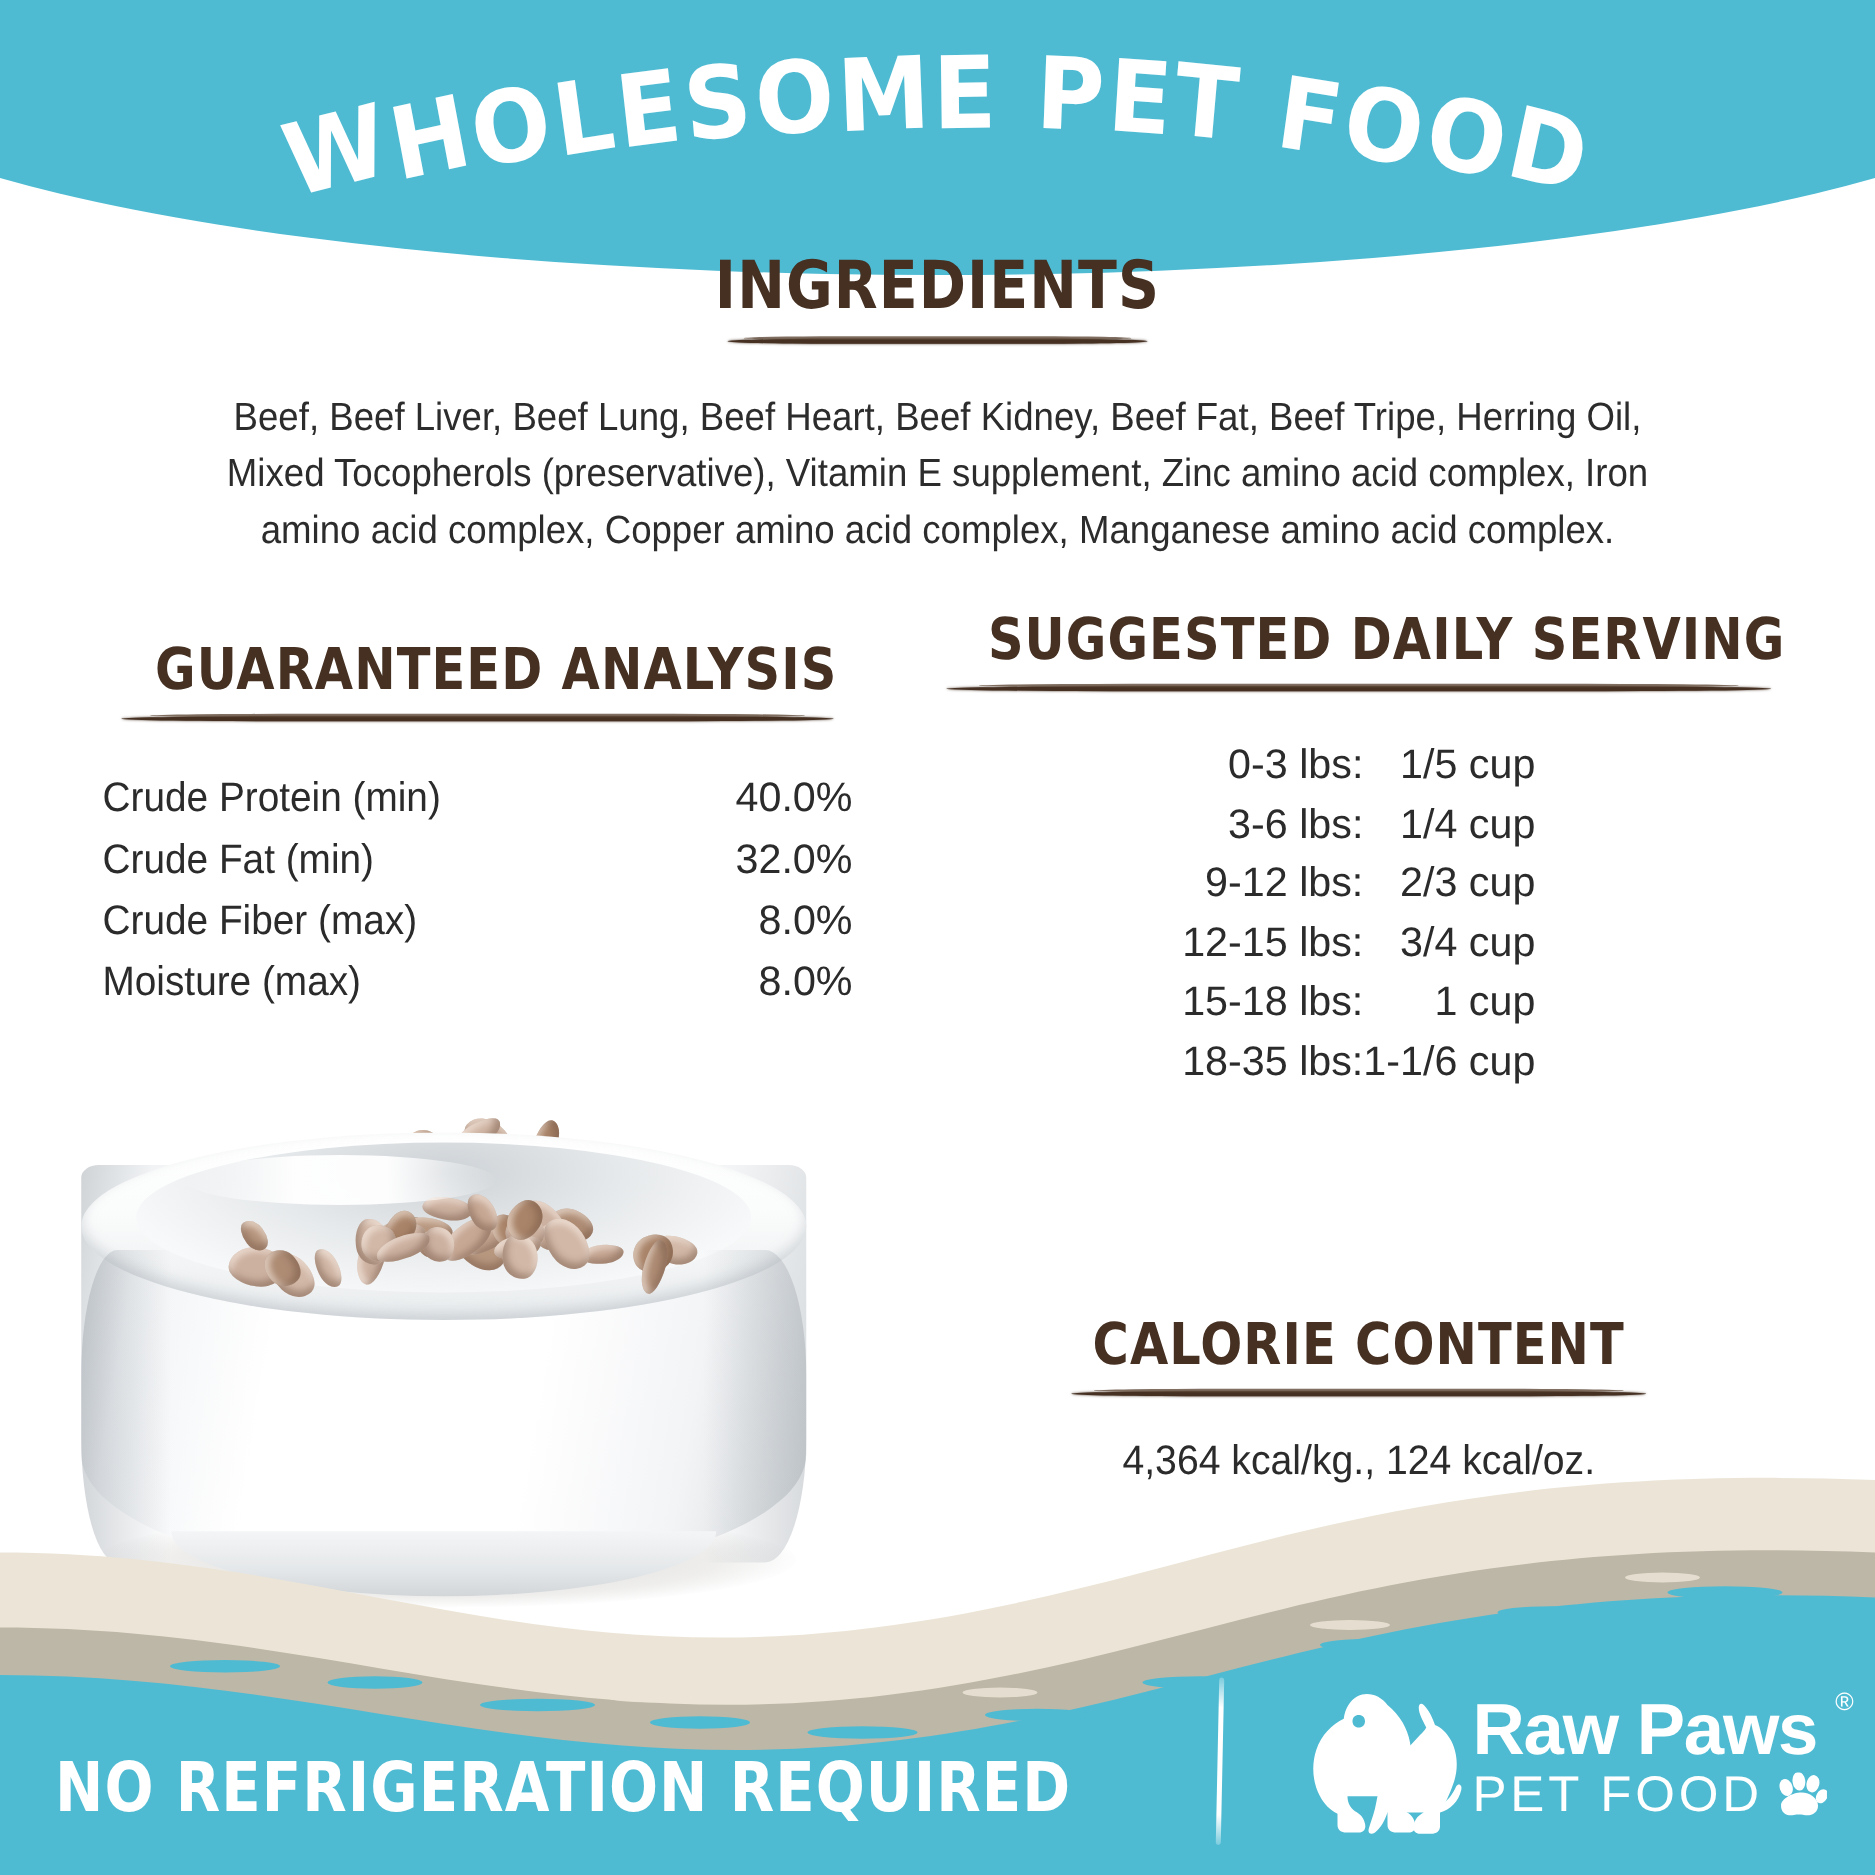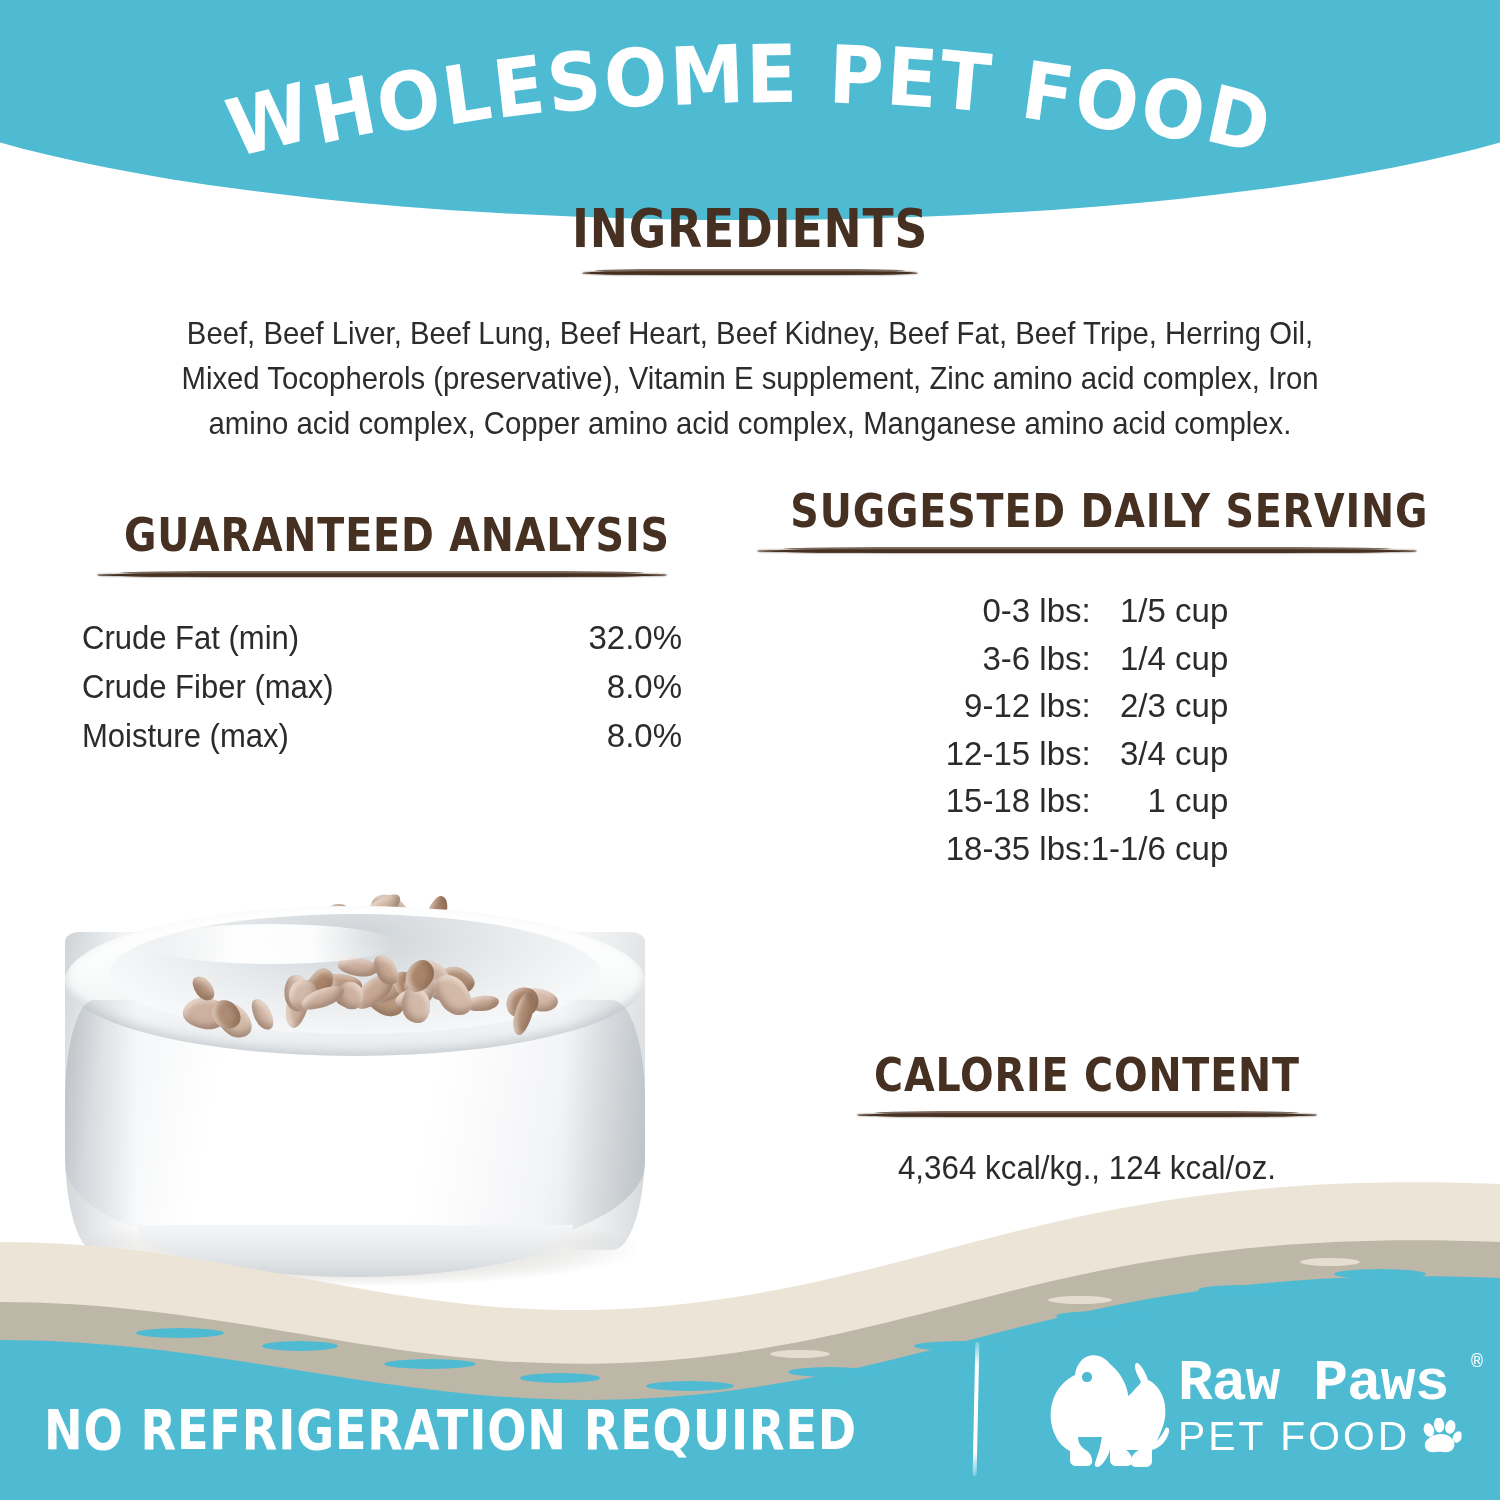--- a/index.html
+++ b/index.html
@@ -207,21 +207,21 @@
     background:linear-gradient(180deg, rgba(255,255,255,.25) 0%, #ffffff 18%, #ffffff 82%, rgba(255,255,255,.25) 100%);
     border-radius:3px;
     transform:rotate(1.2deg);
   }
   .logo{
     position:absolute; left:1040px; top:1352px; width:420px; height:126px;
   }
   .logo-mark{ position:absolute; left:0; top:0; width:132px; height:118px; }
   .logo-text{ position:absolute; left:138px; top:2px; width:282px; }
   .logo-brand{
-    color:#ffffff; font-family:Liberation Mono, monospace;
+    color:#ffffff; font-family:Liberation Sans, sans-serif;
     font-weight:bold; font-size:58px; line-height:60px;
     letter-spacing:-1px; white-space:nowrap; position:relative;
   }
   .logo-reg{
     position:absolute; top:-2px; right:-22px;
     font-size:20px; font-weight:normal; line-height:20px;
   }
   .logo-sub{
     color:#ffffff; font-family:"Liberation Sans", sans-serif;
     font-weight:normal; font-size:40px; line-height:44px;
@@ -246,20 +246,24 @@
   <p class="ing-body">Beef, Beef Liver, Beef Lung, Beef Heart, Beef Kidney, Beef Fat, Beef Tripe, Herring Oil, Mixed Tocopherols (preservative), Vitamin E supplement, Zinc amino acid complex, Iron amino acid complex, Copper amino acid complex, Manganese amino acid complex.</p>
 </section>
 
 <section class="ga-block">
   <div class="sec-head ga-title">GUARANTEED ANALYSIS</div>
   <div class="ga-rule-wrap">
     <div class="brush-rule"></div>
   </div>
   <table class="ga-table">
     <tbody id="ga-rows">
+        <tr>
+          <td class="ga-label">Crude Protein (min)</td>
+          <td class="ga-value">40.0%</td>
+        </tr>
         <tr>
           <td class="ga-label">Crude Fat (min)</td>
           <td class="ga-value">32.0%</td>
         </tr>
         <tr>
           <td class="ga-label">Crude Fiber (max)</td>
           <td class="ga-value">8.0%</td>
         </tr>
         <tr>
           <td class="ga-label">Moisture (max)</td>

